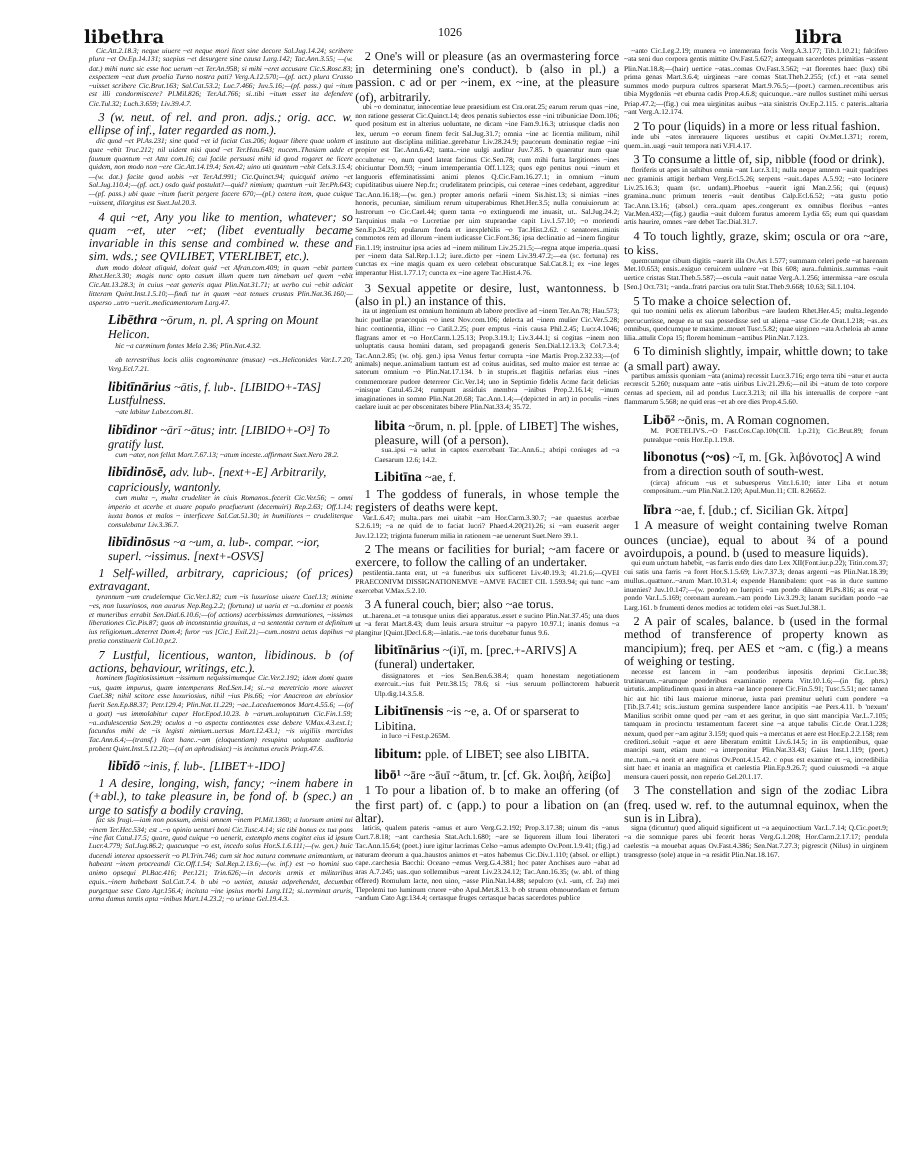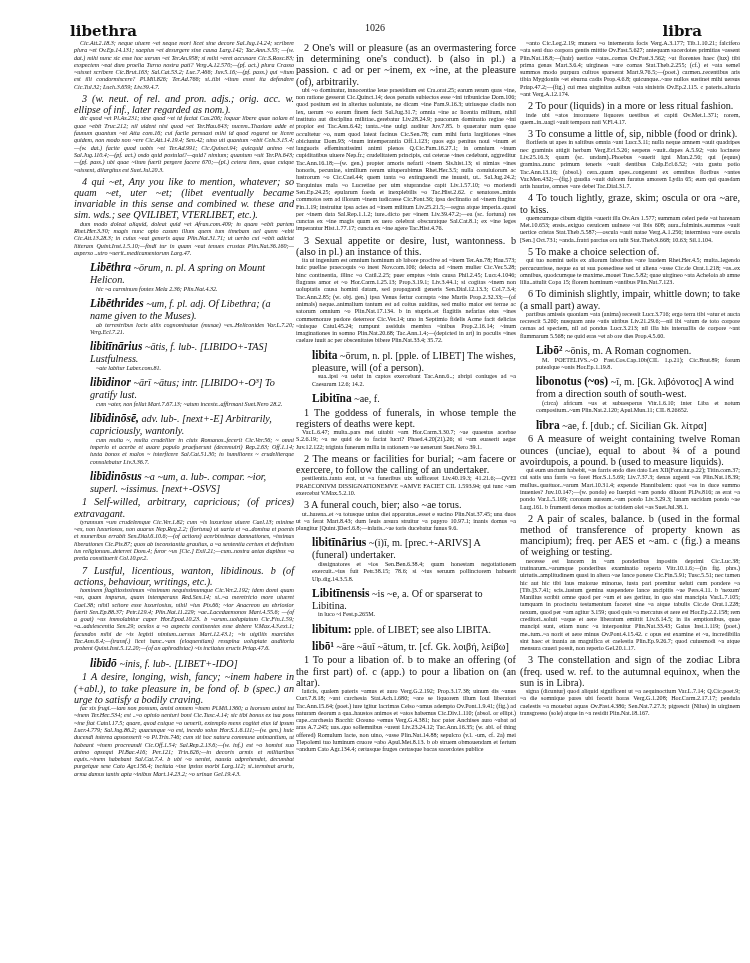--- a/index.html
+++ b/index.html
@@ -30,21 +30,20 @@
       <p class="cite">Cic.Att.2.18.3; neque uiuere ~et neque mori licet sine decore Sal.Jug.14.24; scribere plura ~et Ov.Ep.14.131; saepius ~et desurgere sine causa Larg.142; Tac.Ann.3.55; —(w. dat.) mihi nunc sic esse hoc uerum ~et Ter.An.958; si mihi ~eret accusare Cic.S.Rosc.83; exspectem ~eat dum proelia Turno nostra pati? Verg.A.12.570;—(pf. act.) plura Crasso ~uisset scribere Cic.Brut.163; Sal.Cat.53.2; Luc.7.466; Juv.5.16;—(pf. pass.) qui ~itum est illi condormiscere? Pl.Mil.826; Ter.Ad.766; si..tibi ~itum esset ita defendere Cic.Tul.32; Luch.3.659; Liv.39.4.7.</p>
       <p class="def">3 (w. neut. of rel. and pron. adjs.; orig. acc. w. ellipse of inf., later regarded as nom.).</p>
       <p class="cite">dic quod ~et Pl.As.231; sine quod ~et id faciat Cas.206; loquar libere quae uolam et quae ~ebit Truc.212; nil uident nisi quod ~et Ter.Hau.643; nucem..Thasiam adde et faunum quantum ~et Atta com.16; cui facile persuasi mihi id quod rogaret ne licere quidem, non modo non ~ere Cic.Att.14.19.4; Sen.42; uino uti quantum ~ebit Cels.3.15.4;—(w. dat.) facite quod uobis ~et Ter.Ad.991; Cic.Quinct.94; quicquid animo ~et Sal.Jug.110.4;—(pf. act.) osdo quid postulat?—quid? nimium; quantum ~uit Ter.Ph.643;—(pf. pass.) ubi quae ~itum fuerit pergere facere 670;—(pl.) cetera item, quae cuique ~uissent, dilargitus est Suet.Jul.20.3.</p>
       <p class="def">4 qui ~et, Any you like to mention, whatever; so quam ~et, uter ~et; (libet eventually became invariable in this sense and combined w. these and sim. wds.; see QVILIBET, VTERLIBET, etc.).</p>
       <p class="cite">dum modo doleat aliquid, doleat quid ~et Afran.com.409; in quam ~ebit partem Rhet.Her.3.30; magis nunc opto casum illum quem tum timebam uel quem ~ebit Cic.Att.13.28.3; in cuius ~eat generis aqua Plin.Nat.31.71; ut uerbo cui ~ebit adiciat litteram Quint.Inst.1.5.10;—findi tur in quam ~eat tenues crustas Plin.Nat.36.160;—asperso ..utro ~uerit..medicamentorum Larg.47.</p>
       <div class="entry">
         <p class="head"><span class="lemma">Libēthra</span><span> ~ōrum, n. pl. A spring on Mount Helicon.</span></p>
         <p class="cite">hic ~a carminum fontes Mela 2.36; Plin.Nat.4.32.</p>
       </div>
       <div class="entry">
-        <p class="head"><span class="lemma">Libēthrides</span><span> ~um, f. pl. adj. Of Libethra; (a name given to the Muses).</span></p>
         <p class="cite">ab terrestribus locis aliis cognominatae (musae) ~es..Heliconides Var.L.7.20; Verg.Ecl.7.21.</p>
       </div>
       <div class="entry">
         <p class="head"><span class="lemma">libitīnārius</span><span> ~ātis, f. lub-. [LIBIDO+-TAS] Lustfulness.</span></p>
         <p class="cite">~ate labitur Laber.com.81.</p>
       </div>
       <div class="entry">
         <p class="head"><span class="lemma">libīdinor</span><span> ~ārī ~ātus; intr. [LIBIDO+-O³] To gratify lust.</span></p>
         <p class="cite">cum ~ater, non fellat Mart.7.67.13; ~atum inceste..affirmant Suet.Nero 28.2.</p>
       </div>
@@ -116,20 +115,20 @@
         <p class="head"><span class="lemma">Libō²</span><span> ~ōnis, m. A Roman cognomen.</span></p>
         <p class="cite">M. POETELIVS..~O Fast.Cos.Cap.10b(CIL 1.p.21); Cic.Brut.89; forum putealque ~onis Hor.Ep.1.19.8.</p>
       </div>
       <div class="entry">
         <p class="head"><span class="lemma">libonotus (~os)</span><span> ~ī, m. [Gk. λιβόνοτος] A wind from a direction south of south-west.</span></p>
         <p class="cite">(circa) africum ~us et subuesperus Vitr.1.6.10; inter Liba et notum compositum..~um Plin.Nat.2.120; Apul.Mun.11; CIL 8.26652.</p>
       </div>
       <div class="entry">
         <p class="head"><span class="lemma">lībra</span><span> ~ae, f. [dub.; cf. Sicilian Gk. λίτρα]</span></p>
       </div>
-      <p class="def">6 A measure of weight containing twelve Roman ounces (unciae), equal to about ¾ of a pound avoirdupois, a pound. b (used to measure liquids).</p>
+      <p class="def">1 A measure of weight containing twelve Roman ounces (unciae), equal to about ¾ of a pound avoirdupois, a pound. b (used to measure liquids).</p>
       <p class="cite">qui eum unctum habebit, ~as farris endo dies dato Lex XII(Font.iur.p.22); Titin.com.37; cui satis una farris ~a foret Hor.S.1.5.69; Liv.7.37.3; denas argenti ~as Plin.Nat.18.39; mullus..quattuor..~arum Mart.10.31.4; expende Hannibalem: quot ~as in duce summo inuenies? Juv.10.147;—(w. pondo) eo Iuerpici ~am pondo diluont Pl.Ps.816; as erat ~a pondo Var.L.5.169; coronam auream..~am pondo Liv.3.29.3; lanam sucidam pondo ~ae Larg.161. b frumenti denos modios ac totidem olei ~as Suet.Jul.38.1.</p>
       <p class="def">2 A pair of scales, balance. b (used in the formal method of transference of property known as mancipium); freq. per AES et ~am. c (fig.) a means of weighing or testing.</p>
       <p class="cite">necesse est lancem in ~am ponderibus inpositis deprimi Cic.Luc.38; trutinarum..~arumque ponderibus examinatio reperta Vitr.10.1.6;—(in fig. phrs.) uirtutis..amplitudinem quasi in altera ~ae lance ponere Cic.Fin.5.91; Tusc.5.51; nec tamen hic aut hic tibi laus maiorue minorue, iusta pari premitur ueluti cum pondere ~a [Tib.]3.7.41; scis..iustum gemina suspendere lance ancipitis ~ae Pers.4.11. b 'nexum' Manilius scribit omne quod per ~am et aes geritur, in quo sint mancipia Var.L.7.105; tamquam in procinctu testamentum faceret sine ~a atque tabulis Cic.de Orat.1.228; nexum, quod per ~am agitur 3.159; quod quis ~a mercatus et aere est Hor.Ep.2.2.158; rem creditori..soluit ~aque et aere liberatum emittit Liv.6.14.5; in iis emptionibus, quae mancipi sunt, etiam nunc ~a interponitur Plin.Nat.33.43; Gaius Inst.1.119; (poet.) me..tum..~a norit et aere minus Ov.Pont.4.15.42. c opus est examine et ~a, incredibilia sint haec et inania an magnifica et caelestia Plin.Ep.9.26.7; quod cuiusmodi ~a atque mensura caueri possit, non reperio Gel.20.1.17.</p>
       <p class="def">3 The constellation and sign of the zodiac Libra (freq. used w. ref. to the autumnal equinox, when the sun is in Libra).</p>
       <p class="cite">signa (dicuntur) quod aliquid significent ut ~a aequinoctium Var.L.7.14; Q.Cic.poet.9; ~a die somnique pares ubi fecerit horas Verg.G.1.208; Hor.Carm.2.17.17; pendula caelestis ~a mouebat aquas Ov.Fast.4.386; Sen.Nat.7.27.3; pigrescit (Nilus) in uirginem transgresso (sole) atque in ~a residit Plin.Nat.18.167.</p>
     </div>
 </div>
 
 </body></html>

